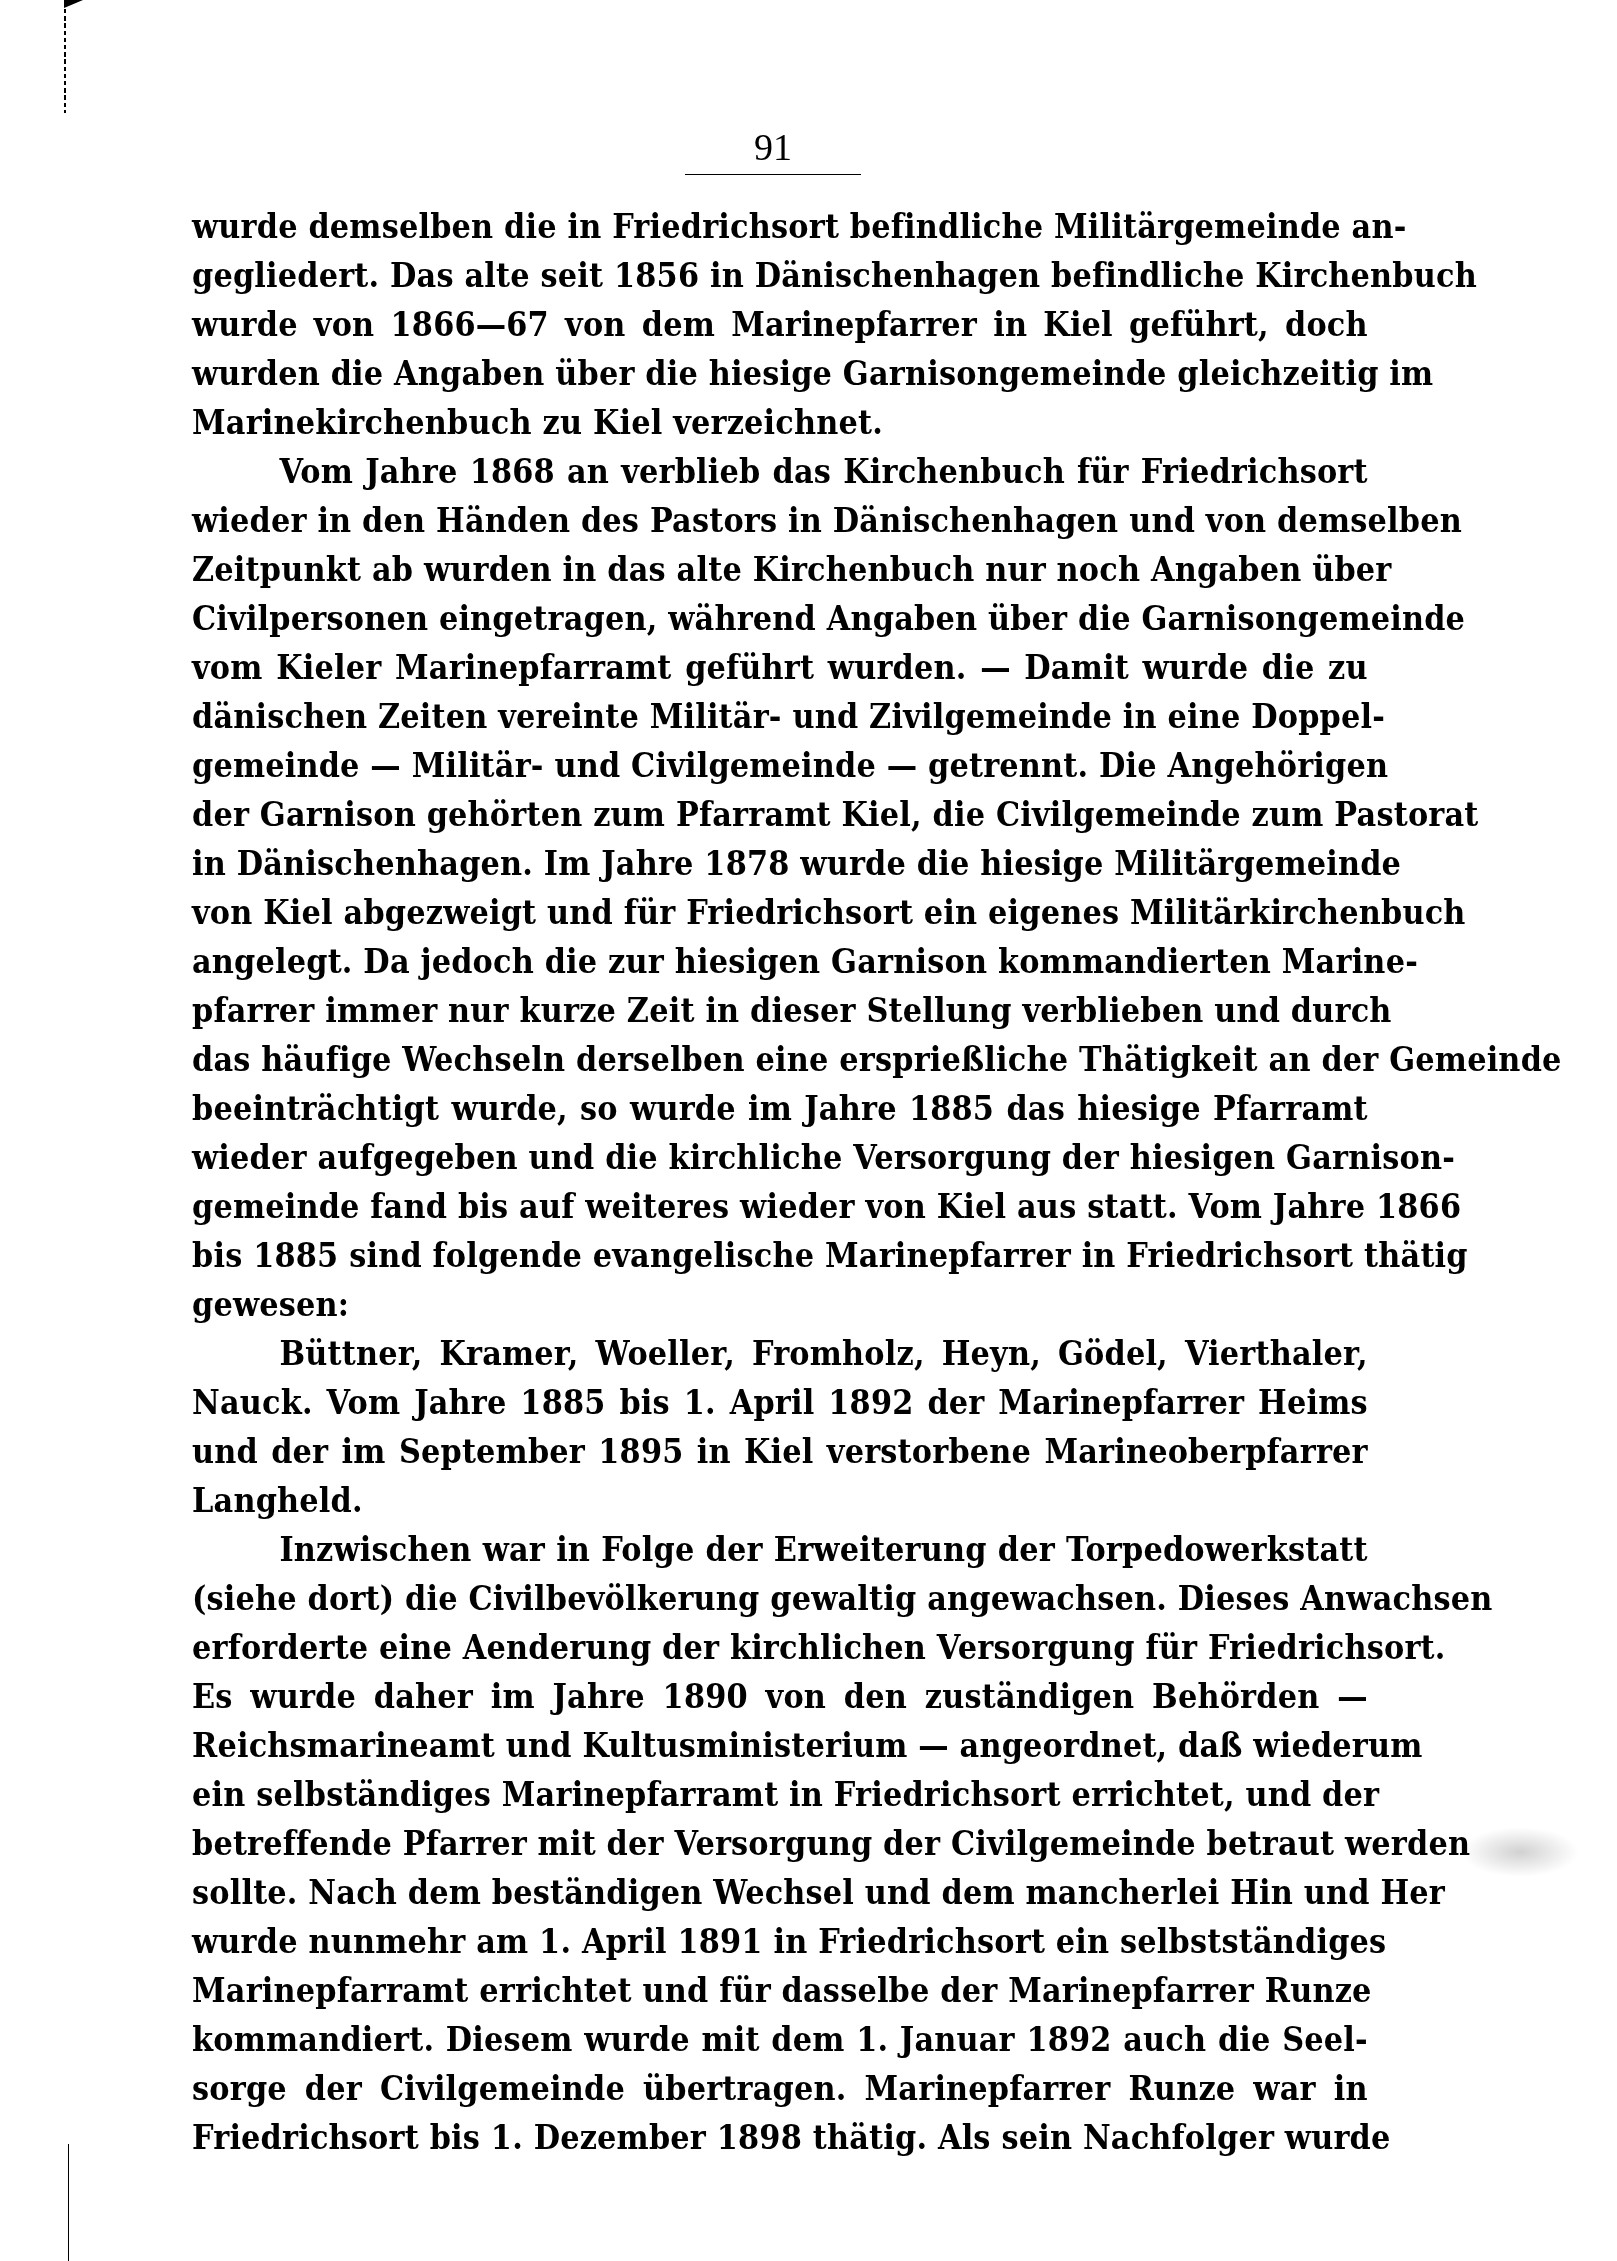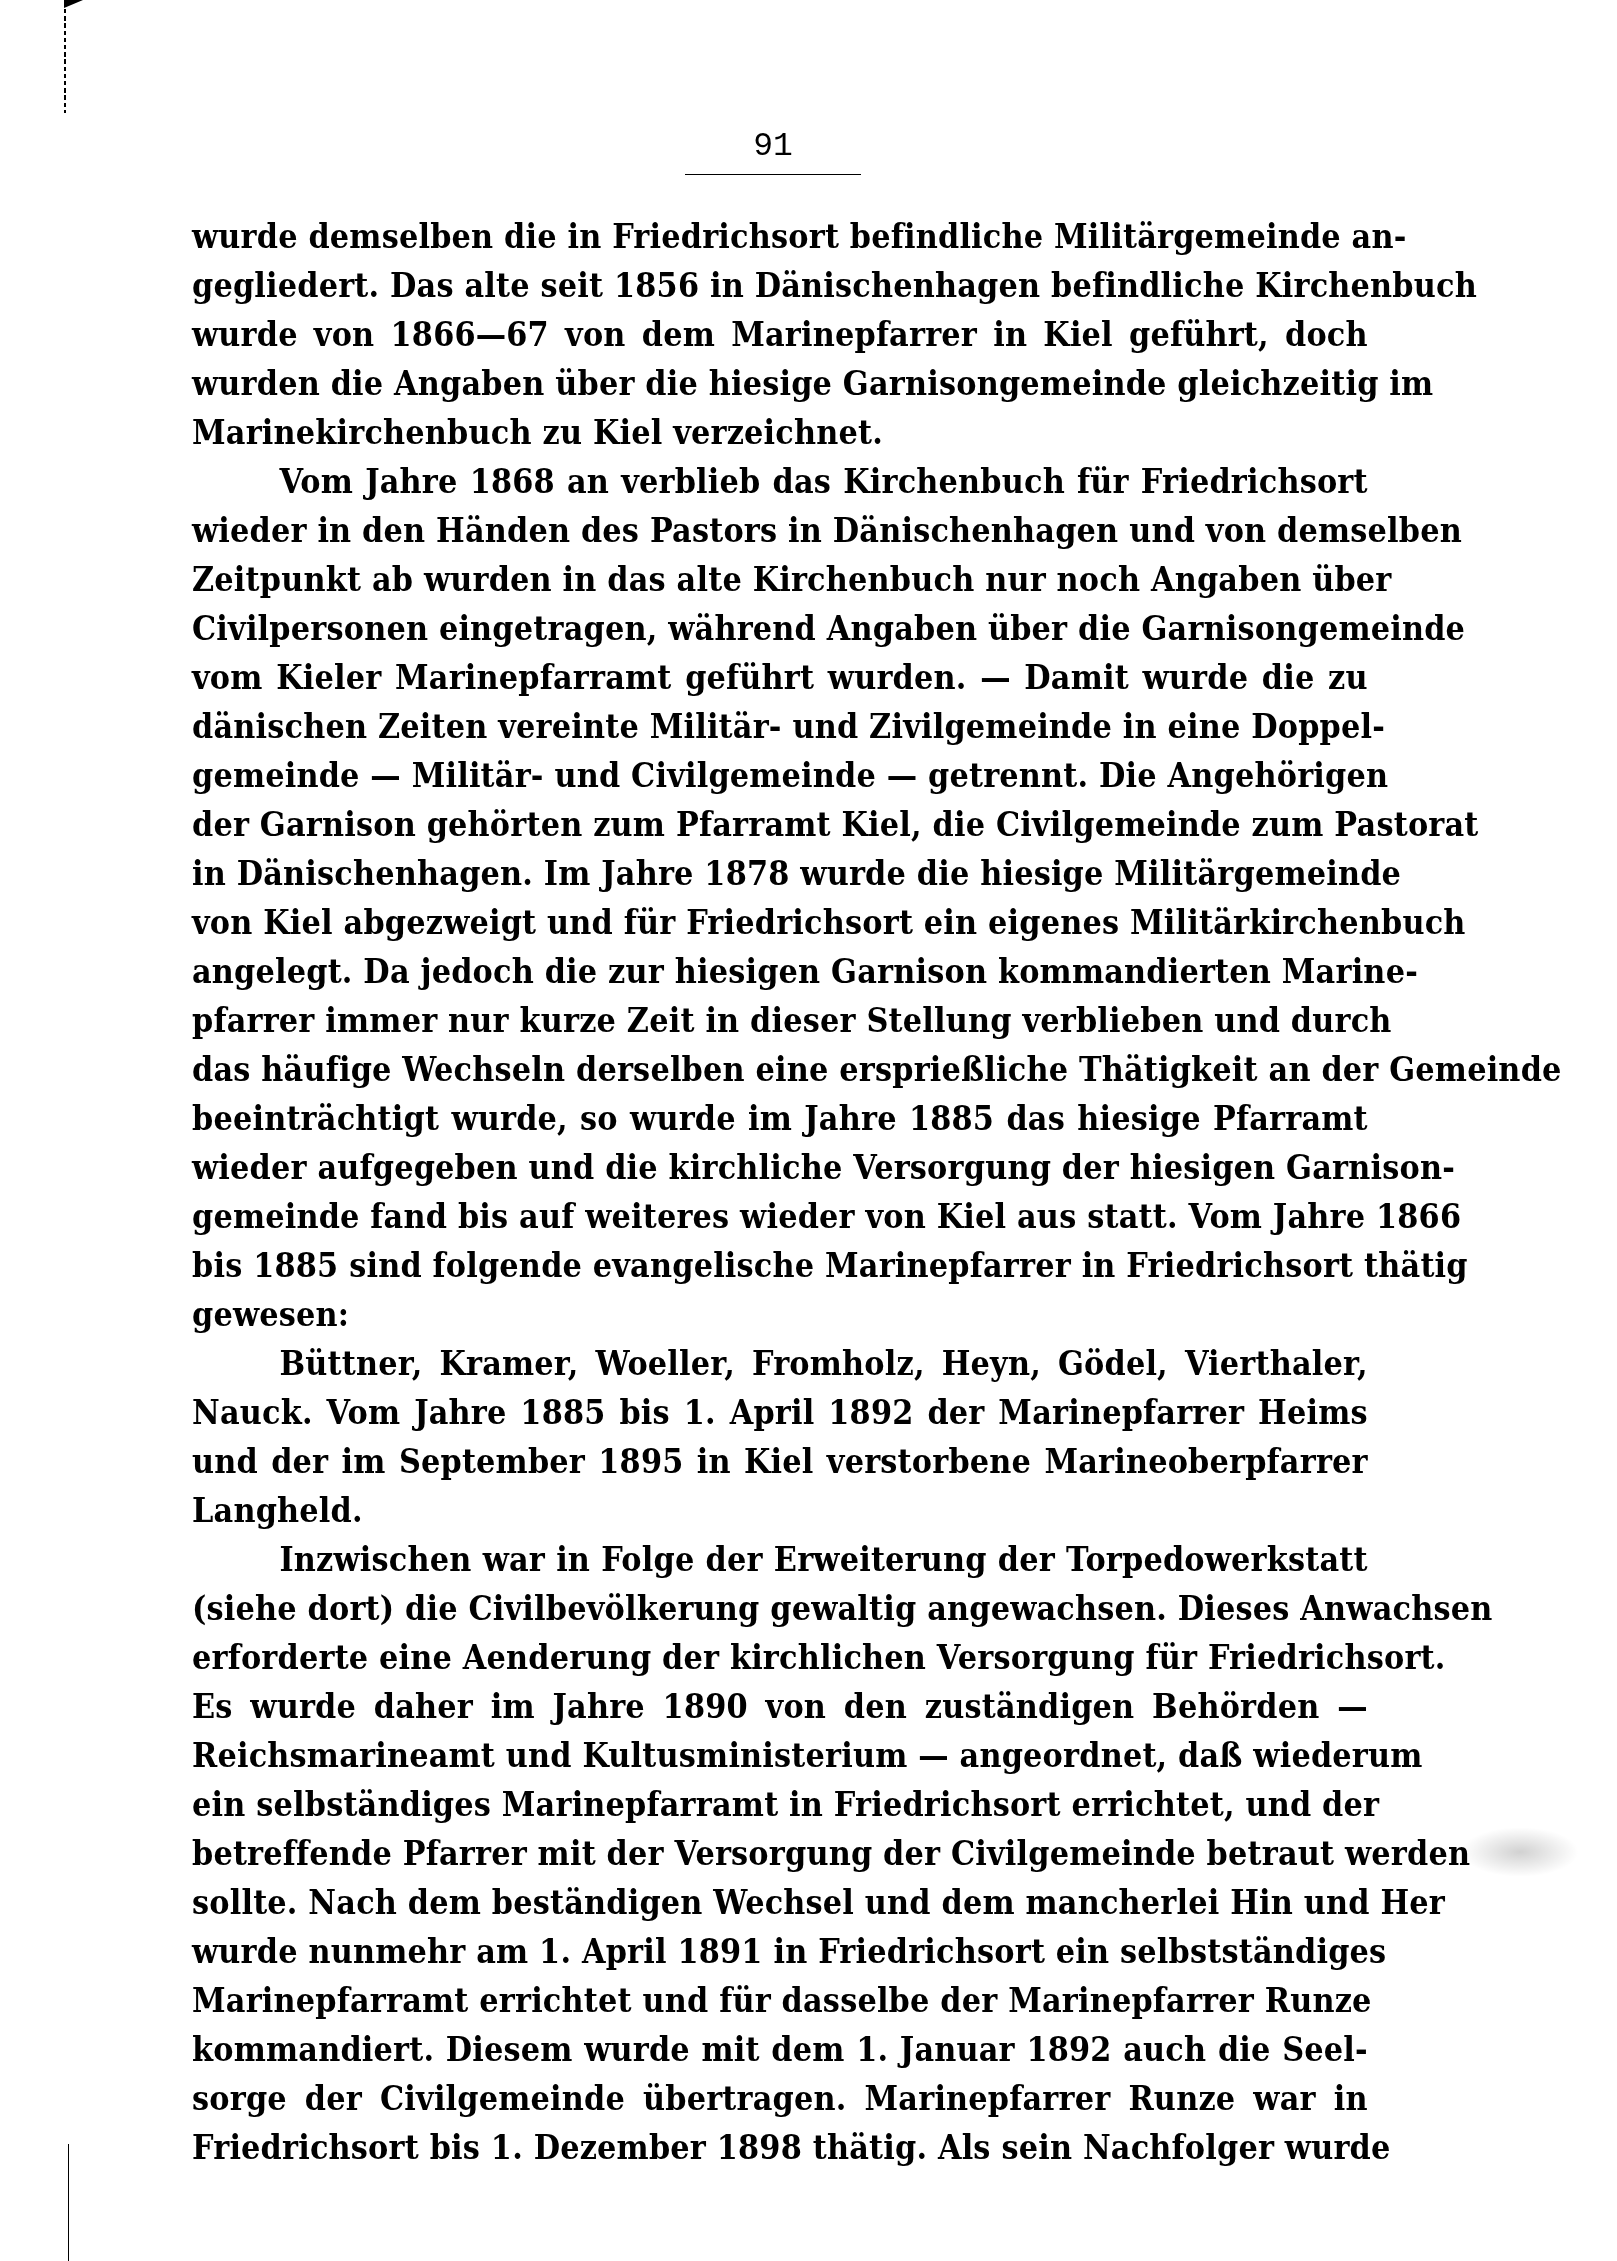--- a/index.html
+++ b/index.html
@@ -4,23 +4,23 @@
 <style>
   html, body { margin: 0; padding: 0; background: #ffffff; }
   body { width: 1617px; height: 2308px; position: relative; overflow: hidden;
          font-family: "DejaVu Serif", "Liberation Serif", serif; color: #000; }
   .scan-edge { position: absolute; left: 64px; top: 9px; width: 1.8px; height: 104px;
                background: repeating-linear-gradient(#000 0 4.5px, transparent 4.5px 7.2px); }
   .scan-corner { position: absolute; left: 64px; top: 0; width: 0; height: 0;
                  border-top: 8.1px solid #000; border-right: 19px solid transparent; }
   .scan-edge-bottom { position: absolute; left: 68px; top: 2144px; width: 1.4px; height: 154px; background: #000; }
   .page-number { position: absolute; left: 746px; top: 129px; width: 54px; text-align: center;
-                 font-size: 33px; line-height: 36px; font-family: Liberation Mono, monospace; }
+                 font-size: 38px; line-height: 36px; font-family: Liberation Serif, serif; }
   .header-rule { position: absolute; left: 685px; top: 174px; width: 176px; height: 1.4px; background: #000; }
-  .text-block { position: absolute; left: 192px; top: 212px; width: 1176px; }
+  .text-block { position: absolute; left: 192px; top: 202px; width: 1176px; }
   .line { display: block; height: 49px; line-height: 49px; font-size: 33px; white-space: nowrap;
           text-align: justify; text-align-last: justify; letter-spacing: 0.2px;
           font-family: "DejaVu Serif", serif; font-weight: bold; transform: scaleX(0.92); transform-origin: left center; width: 1278px; }
   .line.last { text-align-last: left; }
   .line.indent { padding-left: 95px; width: 1183px; }
   .smudge { position: absolute; left: 1461px; top: 1827px; width: 118px; height: 50px;
             background: radial-gradient(ellipse at center, rgba(0,0,0,0.18) 0%, rgba(0,0,0,0.05) 50%, transparent 70%); }
 </style>
 </head>
 <body>

